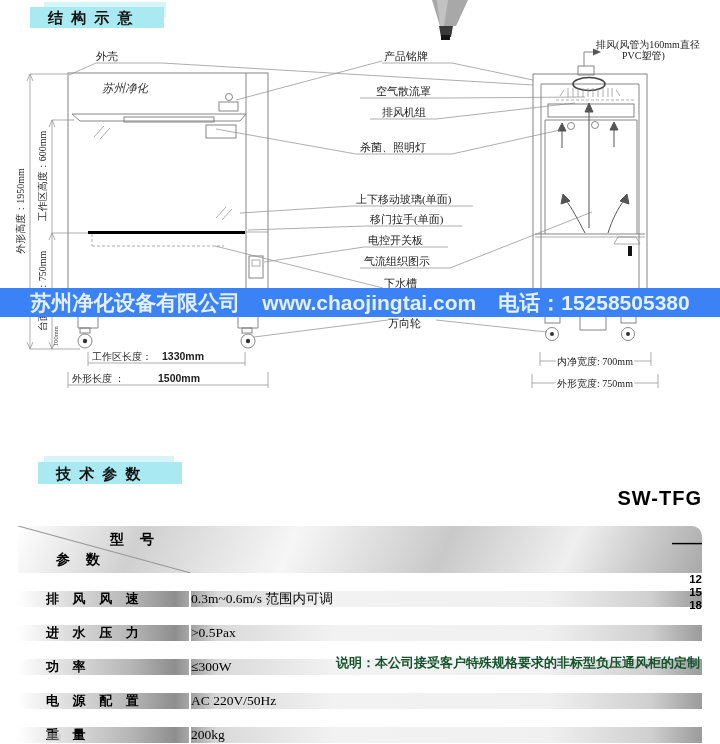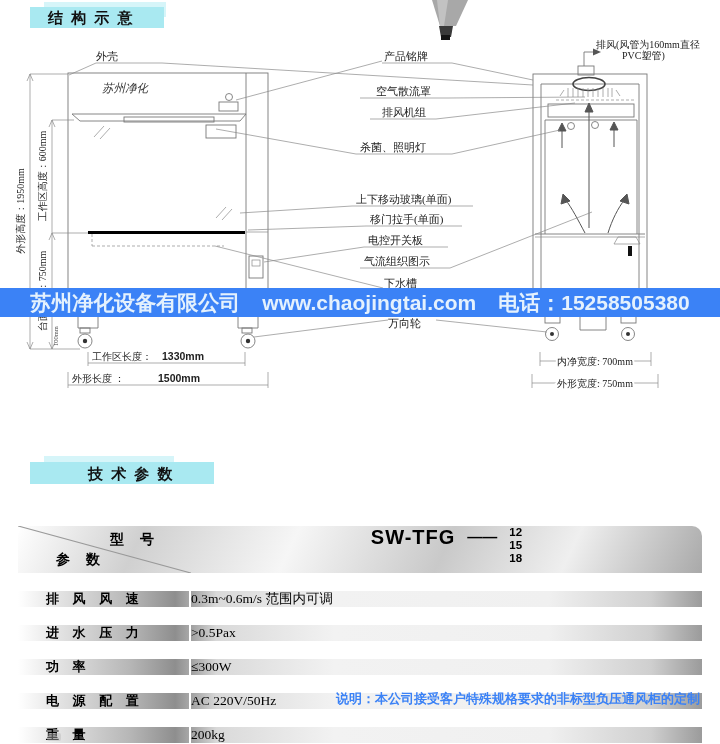--- a/index.html
+++ b/index.html
@@ -6,21 +6,21 @@
   .page{position:relative;width:720px;height:744px;background:#ffffff;overflow:hidden;
         font-family:"Liberation Sans",sans-serif;}
   
   .band-light{position:absolute;background:#d6f5f9;}
   .band{position:absolute;background:#a9e9f1;display:flex;align-items:flex-end;}
   .band span{font-size:15px;font-weight:bold;color:#111;letter-spacing:2px;padding-left:18px;
              font-family:"Liberation Sans",sans-serif;white-space:nowrap;}
   #band-struct-light{left:44px;top:2px;width:122px;height:15px;}
   #band-struct{left:30px;top:7px;width:134px;height:21px;}
   #band-tech-light{left:44px;top:456px;width:130px;height:15px;}
-  #band-tech{left:30px;top:462px;width:144px;height:22px;padding-left:40px;}
+  #band-tech{left:38px;top:462px;width:144px;height:22px;}
   
   svg.diagram{position:absolute;left:0;top:0;}
   .ln{stroke:#787878;stroke-width:0.9;fill:none;}
   .lnthin{stroke:#8a8a8a;stroke-width:0.7;fill:none;}
   .lbl{font-family:"Liberation Serif",serif;font-size:11px;fill:#222;}
   .lbl-sm{font-family:"Liberation Serif",serif;font-size:10px;fill:#222;}
   .dim{font-family:"Liberation Serif",serif;font-size:10px;fill:#222;}
   .dimnum{font-family:"Liberation Sans",sans-serif;font-size:10.5px;font-weight:bold;fill:#222;}
   .halo{paint-order:stroke;stroke:#ffffff;stroke-width:4px;}
   .brand{font-family:"Liberation Serif",serif;font-style:italic;font-size:11.5px;fill:#333;}
@@ -30,32 +30,32 @@
   .banner span{color:#e4f1fd;font-size:21px;font-weight:bold;white-space:nowrap;
                font-family:"Liberation Sans",sans-serif;}
   
   .spec{position:absolute;left:18px;top:518px;width:684px;}
   .t-head{position:relative;height:47px;border-radius:10px 10px 0 0;
           background:linear-gradient(115deg,#ffffff 0%,#d0d0d0 18%,#f6f6f6 40%,#c9c9c9 62%,#efefef 80%,#a9a9a9 100%);margin-top:8px;}
   .t-head .cell-diag{position:absolute;left:0;top:0;width:173px;height:47px;}
   .t-head .model-label{position:absolute;left:92px;top:5px;font-size:14px;font-weight:bold;letter-spacing:6px;color:#000;}
   .t-head .param-label{position:absolute;left:38px;bottom:4px;font-size:14px;font-weight:bold;letter-spacing:6px;color:#000;}
   .t-head .model-area{position:absolute;left:173px;right:0;top:0;bottom:0;
-                      display:flex;align-items:flex-start;justify-content:center;gap:12px;}
+                      display:flex;align-items:flex-end;justify-content:center;gap:22px;flex-direction:column;}
   .t-head .model-value{font-size:20px;font-weight:bold;color:#000;letter-spacing:1px;}
   .t-head .model-dash{font-size:15px;font-weight:bold;color:#000;margin-top:2px;}
   .t-head .sizes{display:flex;flex-direction:column;line-height:13px;font-size:11.5px;font-weight:bold;color:#000;}
   .t-row{display:flex;gap:2px;margin-top:18px;height:16px;}
   .t-label{width:171px;line-height:16px;font-size:13px;font-weight:bold;color:#000;
            letter-spacing:5px;padding-left:28px;box-sizing:border-box;white-space:nowrap;
            background:linear-gradient(90deg,#ffffff 0%,#e2e2e2 25%,#b7b7b7 65%,#8e8e8e 92%,#a7a7a7 100%);}
   .t-value{flex:1;line-height:16px;font-size:13.5px;color:#000;box-sizing:border-box;
            font-family:"Liberation Serif",serif;white-space:nowrap;
            background:linear-gradient(90deg,#9f9f9f 0%,#d9d9d9 5%,#f2f2f2 28%,#f0f0f0 70%,#cfcfcf 90%,#9b9b9b 100%);}
-  .note{position:absolute;top:690px;right:20px;font-size:13px;font-weight:bold;color:#3b82f6;white-space:nowrap;}
+  .note{position:absolute;top:654px;right:20px;font-size:13px;font-weight:bold;color:#14532d;white-space:nowrap;}
   .artifact{position:absolute;left:47px;top:733px;width:14px;height:8px;background:#b9b9b9;
             opacity:.45;border-radius:2px;}
 </style>
 </head>
 <body>
 
 <div class="page">
 
   <div class="band-light" id="band-struct-light"></div>
   <div class="band" id="band-struct">

